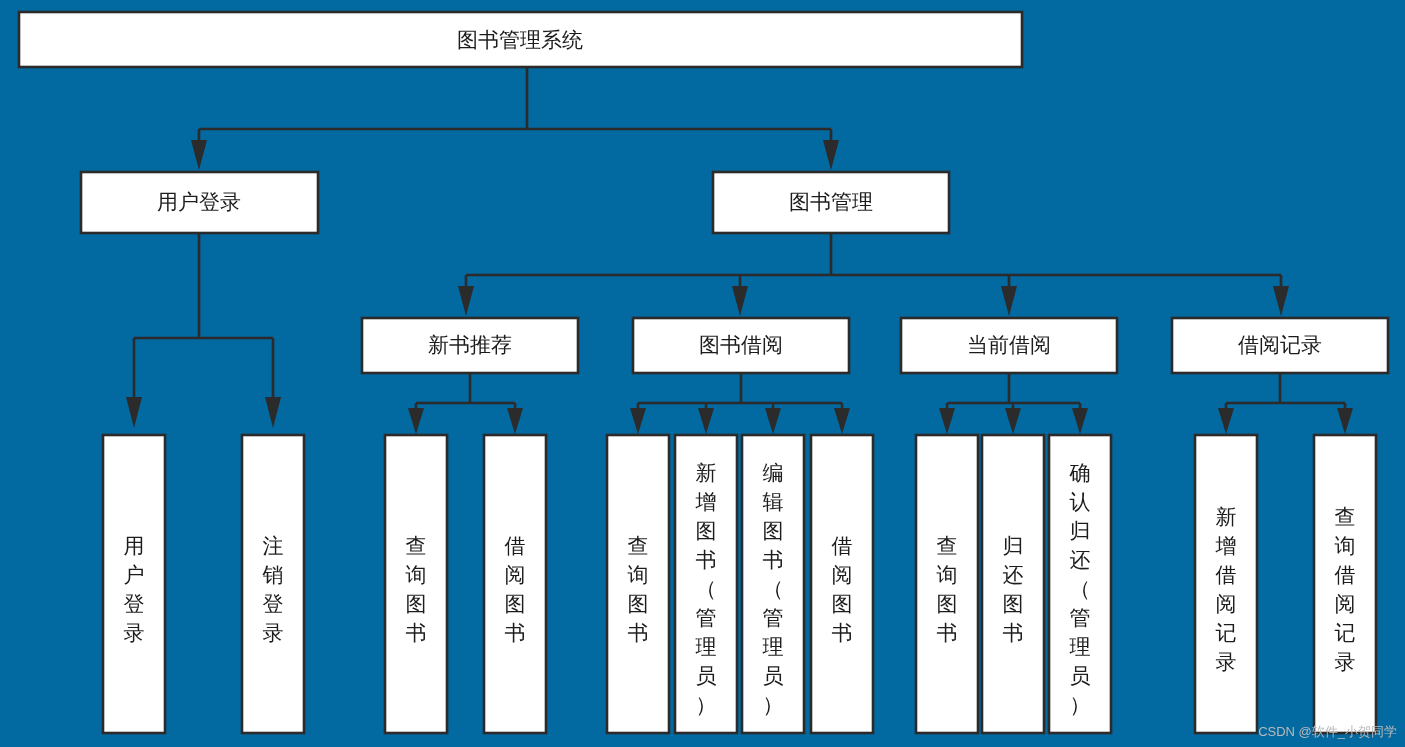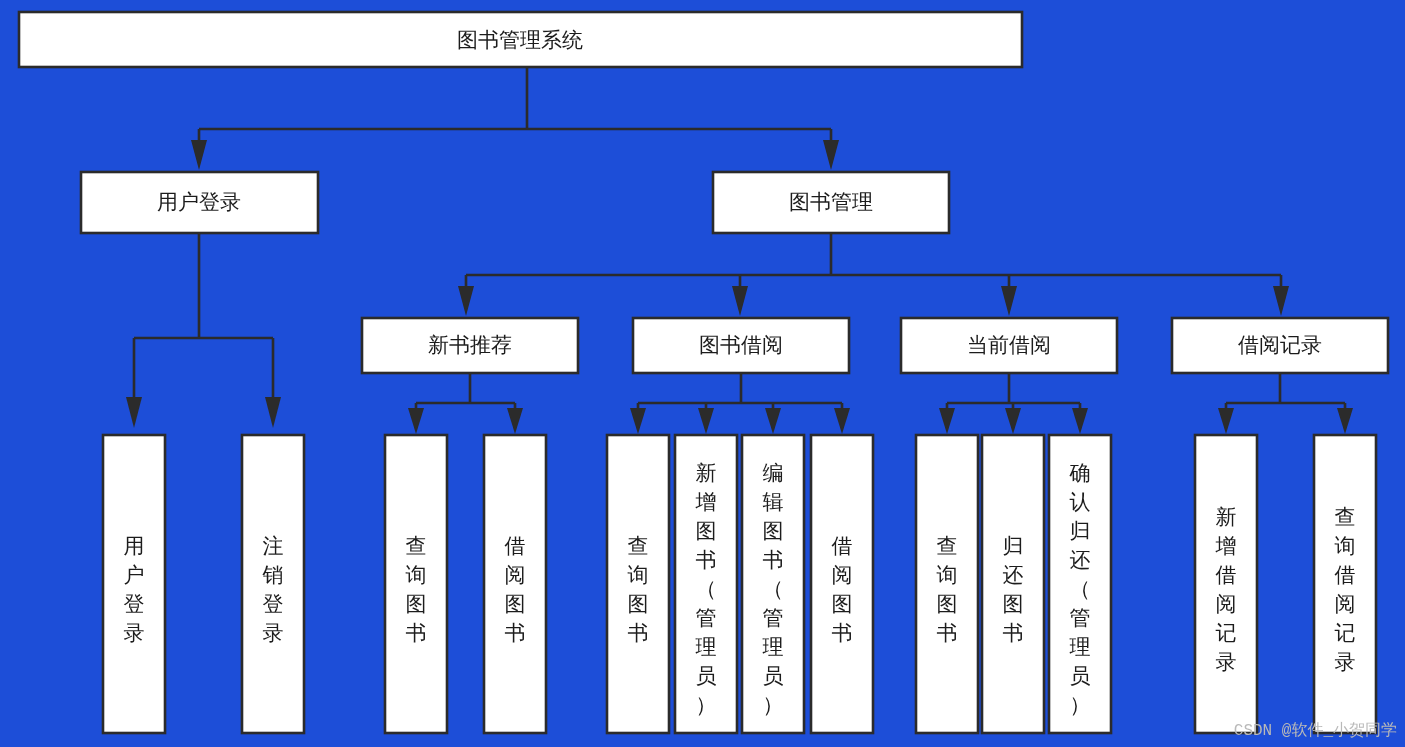--- a/index.html
+++ b/index.html
@@ -8,21 +8,21 @@
     padding: 0;
     background: #ffffff;
   }
   body {
     font-family: "DejaVu Sans", "Liberation Sans", sans-serif;
   }
   #diagram-root {
     position: relative;
     width: 1405px;
     height: 747px;
-    background: #1d4ed8;
+    background: #0369a1;
     overflow: hidden;
   }
   svg#tree-svg {
     position: absolute;
     top: 0;
     left: 0;
     width: 1405px;
     height: 747px;
     display: block;
   }
@@ -53,22 +53,22 @@
   .label-v {
     font-size: 21px;
     writing-mode: vertical-rl;
     text-orientation: upright;
     letter-spacing: 3px;
   }
   .watermark {
     position: absolute;
     right: 8px;
     bottom: 6px;
-    font-family: Liberation Mono, monospace;
-    font-size: 16px;
+    font-family: Liberation Sans, sans-serif;
+    font-size: 13px;
     color: #b9b9b9;
     white-space: nowrap;
     pointer-events: none;
     user-select: none;
   }
 </style>
 </head>
 <body>
 
 <div id="diagram-root">

